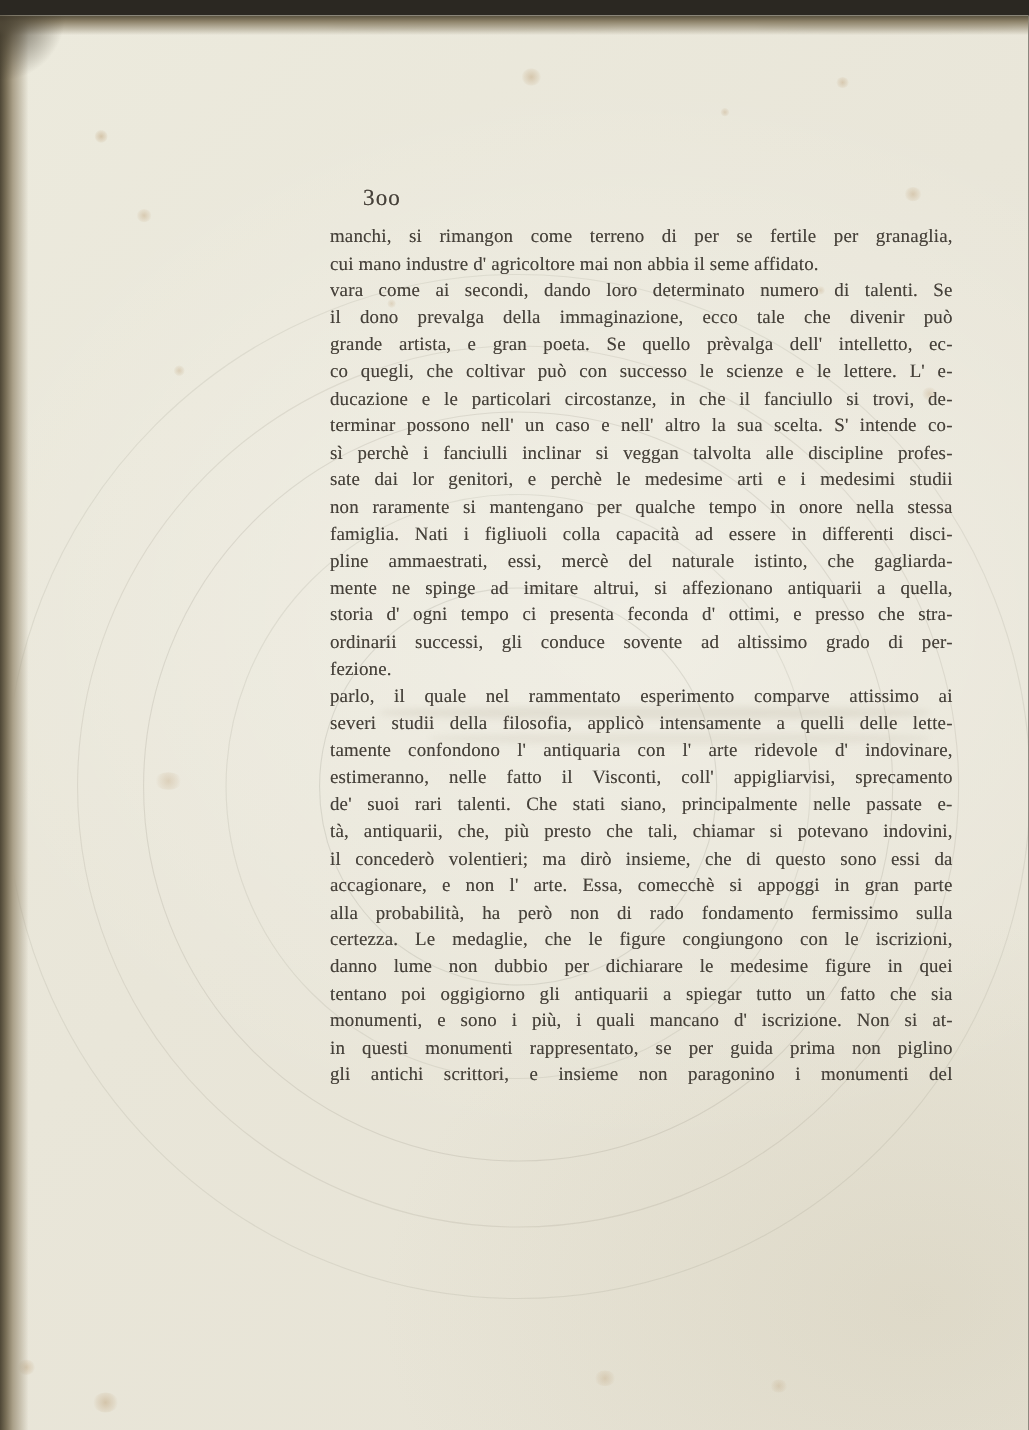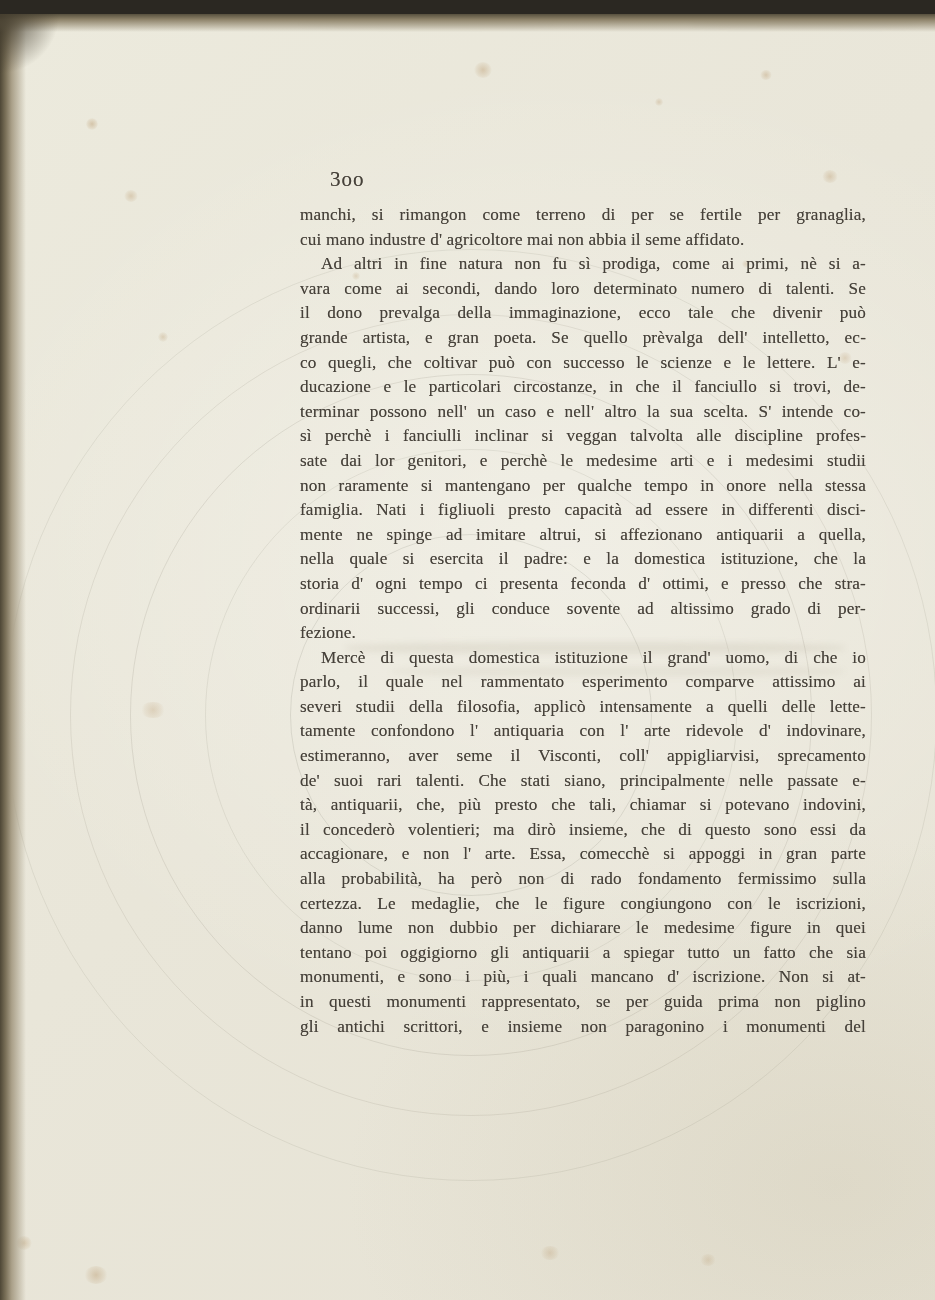--- a/index.html
+++ b/index.html
@@ -84,41 +84,39 @@
   <div class="fox" style="left:16px;top:1222px;width:16px;height:14px;opacity:.5"></div>
   <div class="fox" style="left:540px;top:1232px;width:20px;height:14px;opacity:.4"></div>
   <div class="fox" style="left:700px;top:1240px;width:16px;height:12px;opacity:.35"></div>
   <div class="fox" style="left:352px;top:258px;width:8px;height:8px;opacity:.4"></div>
 
   <div class="page-number">3oo</div>
 
   <div class="text-block">
       <div class="line just">manchi, si rimangon come terreno di per se fertile per granaglia,</div>
       <div class="line">cui mano industre d' agricoltore mai non abbia il seme affidato.</div>
-      <div class="line indent just">Ad altri in fine natura non fu sì prodiga, come ai primi, nè si a-</div>
       <div class="line just">vara come ai secondi, dando loro determinato numero di talenti. Se</div>
       <div class="line just">il dono prevalga della immaginazione, ecco tale che divenir può</div>
       <div class="line just">grande artista, e gran poeta. Se quello prèvalga dell' intelletto, ec-</div>
       <div class="line just">co quegli, che coltivar può con successo le scienze e le lettere. L' e-</div>
       <div class="line just">ducazione e le particolari circostanze, in che il fanciullo si trovi, de-</div>
       <div class="line just">terminar possono nell' un caso e nell' altro la sua scelta. S' intende co-</div>
       <div class="line just">sì perchè i fanciulli inclinar si veggan talvolta alle discipline profes-</div>
       <div class="line just">sate dai lor genitori, e perchè le medesime arti e i medesimi studii</div>
       <div class="line just">non raramente si mantengano per qualche tempo in onore nella stessa</div>
-      <div class="line just">famiglia. Nati i figliuoli presto capacità ad essere in differenti disci-</div>
+      <div class="line just">famiglia. Nati i figliuoli colla capacità ad essere in differenti disci-</div>
+      <div class="line just">pline ammaestrati, essi, mercè del naturale istinto, che gagliarda-</div>
       <div class="line just">mente ne spinge ad imitare altrui, si affezionano antiquarii a quella,</div>
-      <div class="line just">nella quale si esercita il padre: e la domestica istituzione, che la</div>
       <div class="line just">storia d' ogni tempo ci presenta feconda d' ottimi, e presso che stra-</div>
       <div class="line just">ordinarii successi, gli conduce sovente ad altissimo grado di per-</div>
       <div class="line">fezione.</div>
-      <div class="line indent just">Mercè di questa domestica istituzione il grand' uomo, di che io</div>
       <div class="line just">parlo, il quale nel rammentato esperimento comparve attissimo ai</div>
       <div class="line just">severi studii della filosofia, applicò intensamente a quelli delle lette-</div>
       <div class="line just">tamente confondono l' antiquaria con l' arte ridevole d' indovinare,</div>
-      <div class="line just">estimeranno, aver seme il Visconti, coll' appigliarvisi, sprecamento</div>
+      <div class="line just">estimeranno, nelle fatto il Visconti, coll' appigliarvisi, sprecamento</div>
       <div class="line just">de' suoi rari talenti. Che stati siano, principalmente nelle passate e-</div>
       <div class="line just">tà, antiquarii, che, più presto che tali, chiamar si potevano indovini,</div>
       <div class="line just">il concederò volentieri; ma dirò insieme, che di questo sono essi da</div>
       <div class="line just">accagionare, e non l' arte. Essa, comecchè si appoggi in gran parte</div>
       <div class="line just">alla probabilità, ha però non di rado fondamento fermissimo sulla</div>
       <div class="line just">certezza. Le medaglie, che le figure congiungono con le iscrizioni,</div>
       <div class="line just">danno lume non dubbio per dichiarare le medesime figure in quei</div>
       <div class="line just">tentano poi oggigiorno gli antiquarii a spiegar tutto un fatto che sia</div>
       <div class="line just">monumenti, e sono i più, i quali mancano d' iscrizione. Non si at-</div>
       <div class="line just">in questi monumenti rappresentato, se per guida prima non piglino</div>

